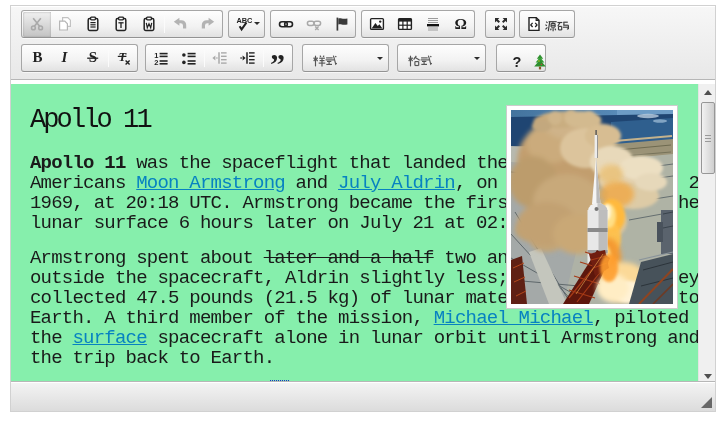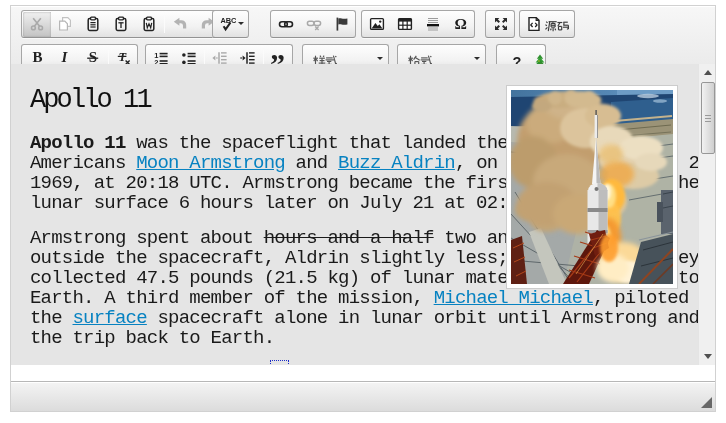--- a/index.html
+++ b/index.html
@@ -4,21 +4,21 @@
 html,body{width:726px;height:423px;background:#fff;font-family:"Liberation Sans",sans-serif;overflow:hidden}
 #ed{position:absolute;left:10px;top:5px;width:706px;height:407px;border:1px solid #d1d1d1;background:#fff}
 #top{position:absolute;left:0;top:0;width:704px;height:74px;background:linear-gradient(#f7f7f7,#e8e8e8);border-bottom:1px solid #b6b6b6;box-shadow:0 1px 0 #fff inset}
 .grp{position:absolute;height:28px;border:1px solid #a6a6a6;border-bottom-color:#939393;border-radius:3px;background:linear-gradient(#fefefe 0%,#f2f2f2 60%,#e2e2e2 100%);box-shadow:0 1px 0 rgba(255,255,255,.6)}
 .btn{position:absolute;top:1px;width:28px;height:25px}
 .btn svg,.btn .ic{position:absolute;left:6px;top:4px}
 .sep{position:absolute;top:3px;width:1px;height:19px;background:#d6d6d6;border-right:1px solid #fbfbfb}
 .cuton{background:linear-gradient(#f0f0f0,#c3c3c3);border-radius:2px 0 0 2px;box-shadow:0 0 2px #989898 inset}
 .arr{position:absolute;width:0;height:0;border:3.2px solid transparent;border-top:3.8px solid #2c2c2c;border-bottom:0}
 .combo{position:absolute;height:28px;border:1px solid #a6a6a6;border-bottom-color:#939393;border-radius:3px;background:linear-gradient(#fefefe 0%,#f2f2f2 60%,#e2e2e2 100%);box-shadow:0 1px 0 rgba(255,255,255,.6)}
-#ct{position:absolute;left:0;top:58px;width:704px;height:301px;background:#e5e5e5;overflow:hidden;font-family:"Liberation Mono",monospace;color:#222}
+#ct{position:absolute;left:0;top:78px;width:704px;height:301px;background:#86efac;overflow:hidden;font-family:"Liberation Mono",monospace;color:#222}
 #bot{position:absolute;left:0;bottom:0;width:704px;height:30px;border-top:1px solid #b7b7b7;background:linear-gradient(#f4f4f4,#dcdcdc);box-shadow:0 1px 0 #fff inset}
 #rsz{position:absolute;right:3px;bottom:3px;width:0;height:0;border-left:11px solid transparent;border-bottom:11px solid #686868}
 #h1{position:absolute;left:19px;top:21px;font-size:27px;letter-spacing:-2.9px;color:#111;white-space:pre}
 .p{position:absolute;left:19px;font-size:19px;letter-spacing:-0.78px;line-height:20px;color:#1a1a1a;white-space:pre}
 .p a{color:#0782c1;text-decoration:underline}
 #sb{position:absolute;left:687px;top:0;width:17px;height:301px;background:#f0f0f0;border-left:1px solid #e4e4e4}
 #thumb{position:absolute;left:1.5px;top:18px;width:14px;height:72px;border:1px solid #979797;border-radius:2px;background:linear-gradient(90deg,#f2f2f2,#cfcfcf)}
 .grip{position:absolute;left:3px;width:6px;height:1px;background:#9a9a9a}
 .sbarr{position:absolute;left:4.5px;width:0;height:0;border:4px solid transparent}
 #imgbox{position:absolute;left:495px;top:21px;width:172px;height:204px;border:1px solid #cccccc;background:#fff;padding:4px}
@@ -71,21 +71,21 @@
           <svg width="16" height="16" viewBox="0 0 16 16">
             <path d="M1.8 5.8 L7.4 1.8 V4.2 h2 a4.8 4.8 0 0 1 4.8 4.8 V12.4 H11 V9.6 a2.4 2.4 0 0 0 -2.4 -2.4 h-1.2 V9.8 z" fill="#b3b3b3"></path>
           </svg>
         </div>
         <div class="btn " style="left:172px">
           <svg width="16" height="16" viewBox="0 0 16 16">
             <path d="M14.2 5.8 L8.6 1.8 V4.2 h-2 a4.8 4.8 0 0 0 -4.8 4.8 V12.4 H5 V9.6 a2.4 2.4 0 0 1 2.4 -2.4 h1.2 V9.8 z" fill="#b3b3b3"></path>
           </svg>
         </div>
       </div>
-      <div class="grp" style="left:201px;top:4px;width:37px">
+      <div class="grp" style="left:217px;top:4px;width:37px">
         <div class="btn" style="left:1px;width:34px">
           <svg width="16" height="16" viewBox="0 0 16 16">
             <text x="0.4" y="7.2" font-family="Liberation Sans" font-size="7.4" font-weight="bold" fill="#222">ABC</text>
             <path d="M3.6 10.2 L5.6 13.4 L10.4 6.6" fill="none" stroke="#222" stroke-width="2"></path>
           </svg>
         </div>
         <div class="arr" style="left:25px;top:11px"></div>
       </div>
       <div class="grp" style="left:259px;top:4px;width:86px">
         <div class="btn " style="left:1px">
@@ -348,24 +348,24 @@
               <circle cx="7" cy="7" r="0.7" fill="#e8c41c"></circle>
               <circle cx="9.4" cy="10.4" r="0.7" fill="#d03a3a"></circle>
             </svg>
           </span>
         </div>
       </div>
     </div>
 <div id="ct">
 <div id="h1">Apollo 11</div>
 <div class="p" style="top:68.5px"><b>Apollo 11</b> was the spaceflight that landed the first humans,
-Americans <a>Moon Armstrong</a> and <a>Buzz Aldrin</a>, on the Moon on July 20,
+Americans <a>Moon Armstrong</a> and <a>July Aldrin</a>, on the Moon on July 20,
 1969, at 20:18 UTC. Armstrong became the first to step onto the
 lunar surface 6 hours later on July 21 at 02:56 UTC.</div>
-<div class="p" style="top:164.2px">Armstrong spent about <s>hours and a half</s> two and a half hours
+<div class="p" style="top:164.2px">Armstrong spent about <s>later and a half</s> two and a half hours
 outside the spacecraft, Aldrin slightly less; and together they
 collected 47.5 pounds (21.5 kg) of lunar material for return to
 Earth. A third member of the mission, <a>Michael Michael</a>, piloted
 the <a>surface</a> spacecraft alone in lunar orbit until Armstrong and Aldrin returned to it for
 the trip back to Earth.</div>
 <div id="imgbox"><svg width="162" height="194" viewBox="0 0 162 194">
 <defs>
 <filter id="b1" x="-30%" y="-30%" width="160%" height="160%">
               <feGaussianBlur stdDeviation="1.4"></feGaussianBlur>
             </filter>

